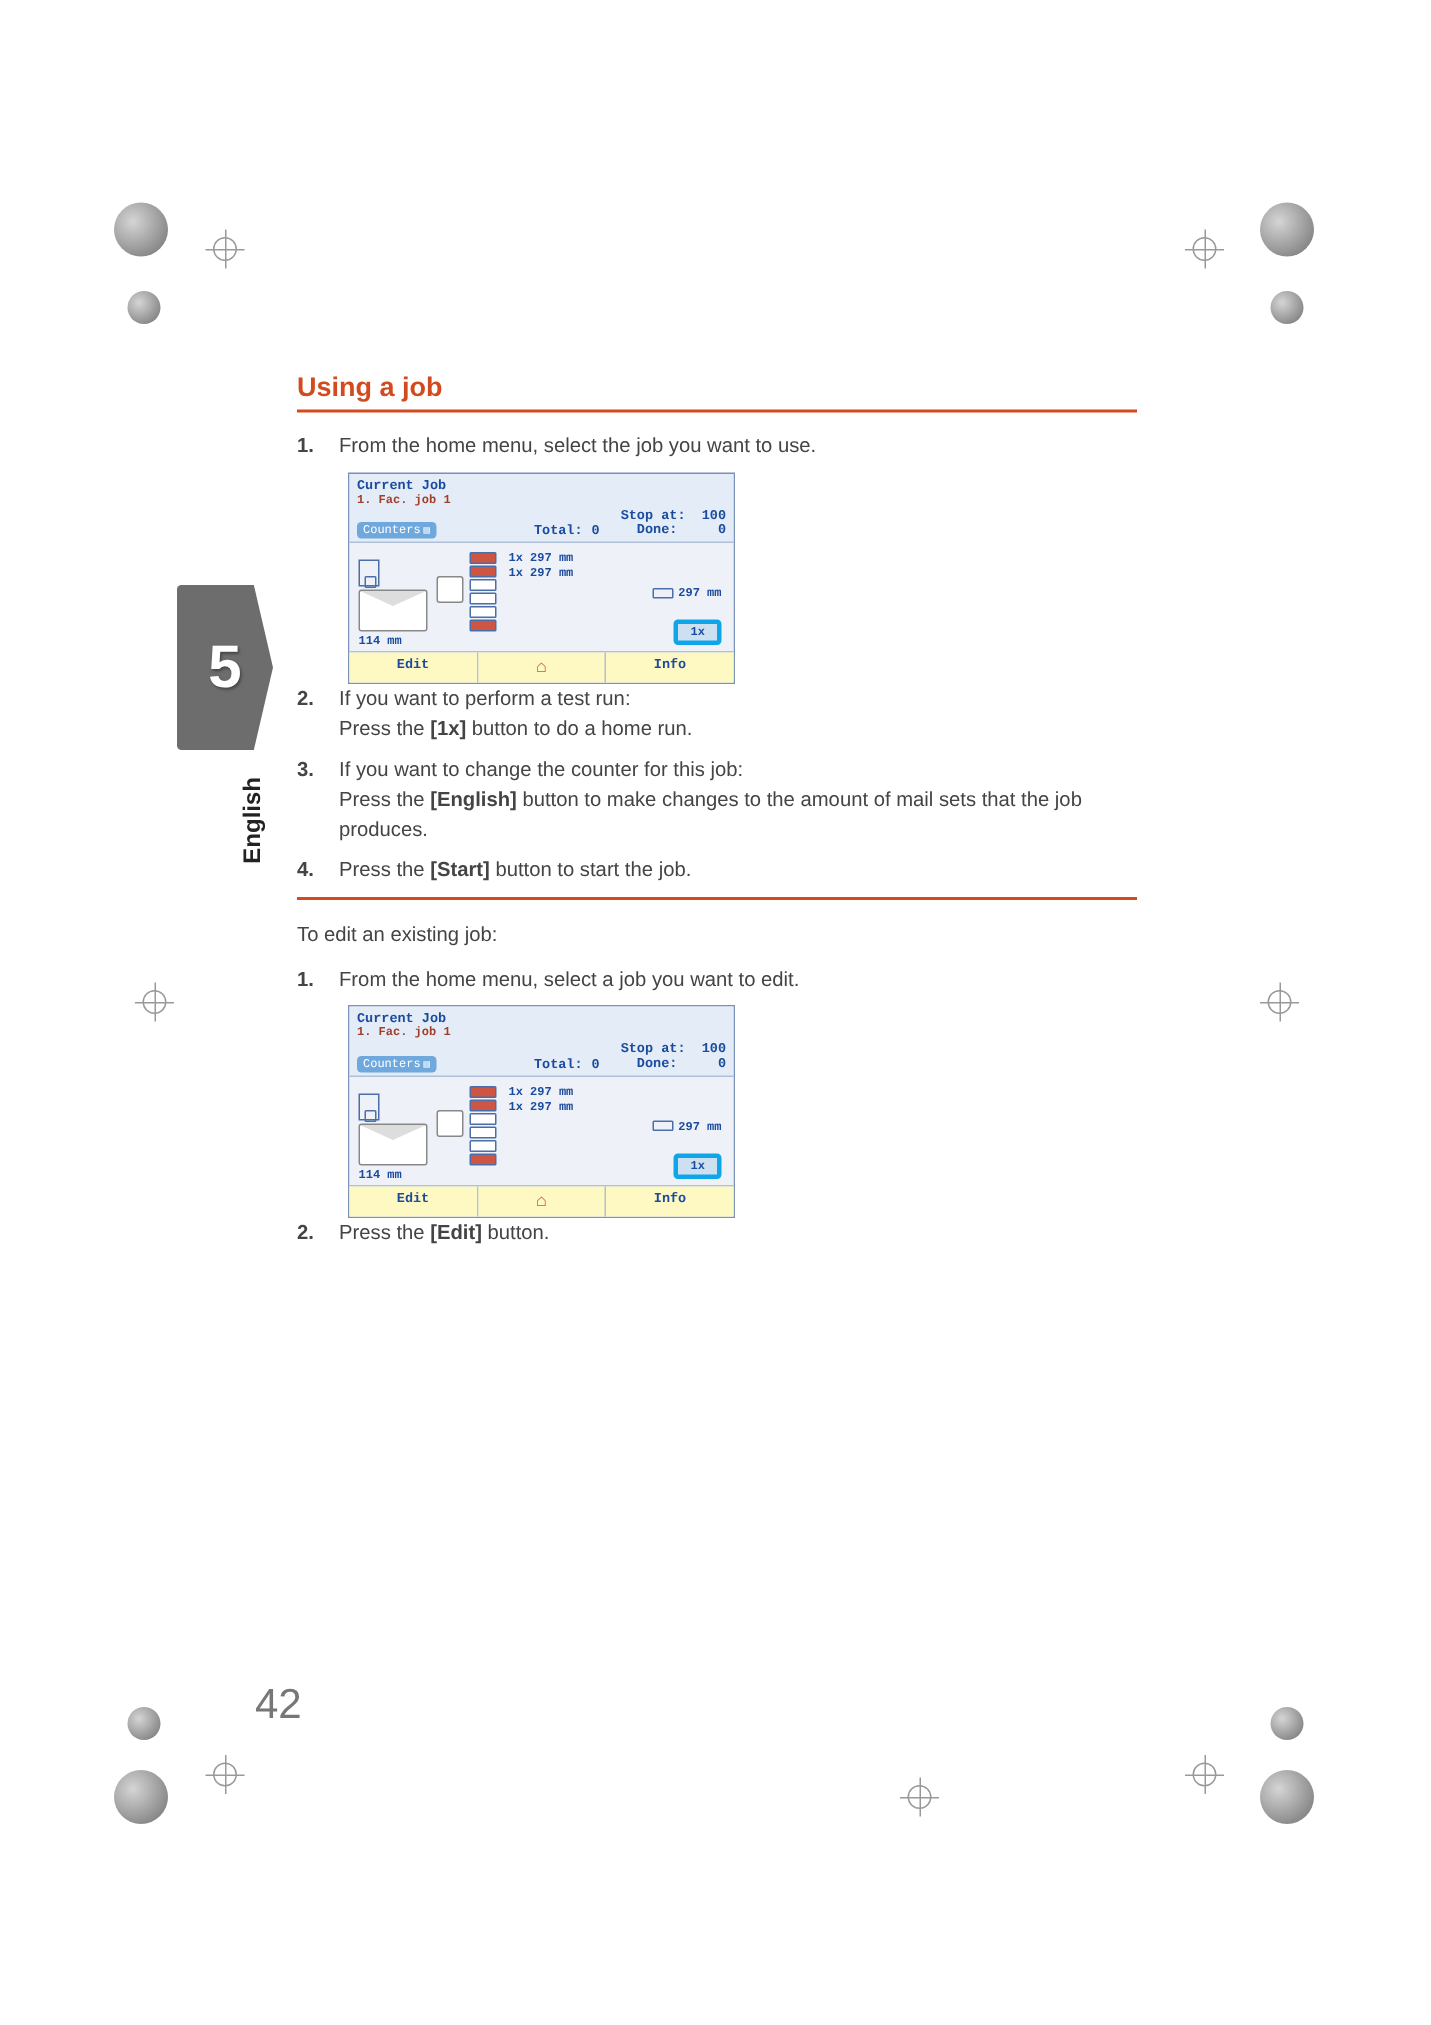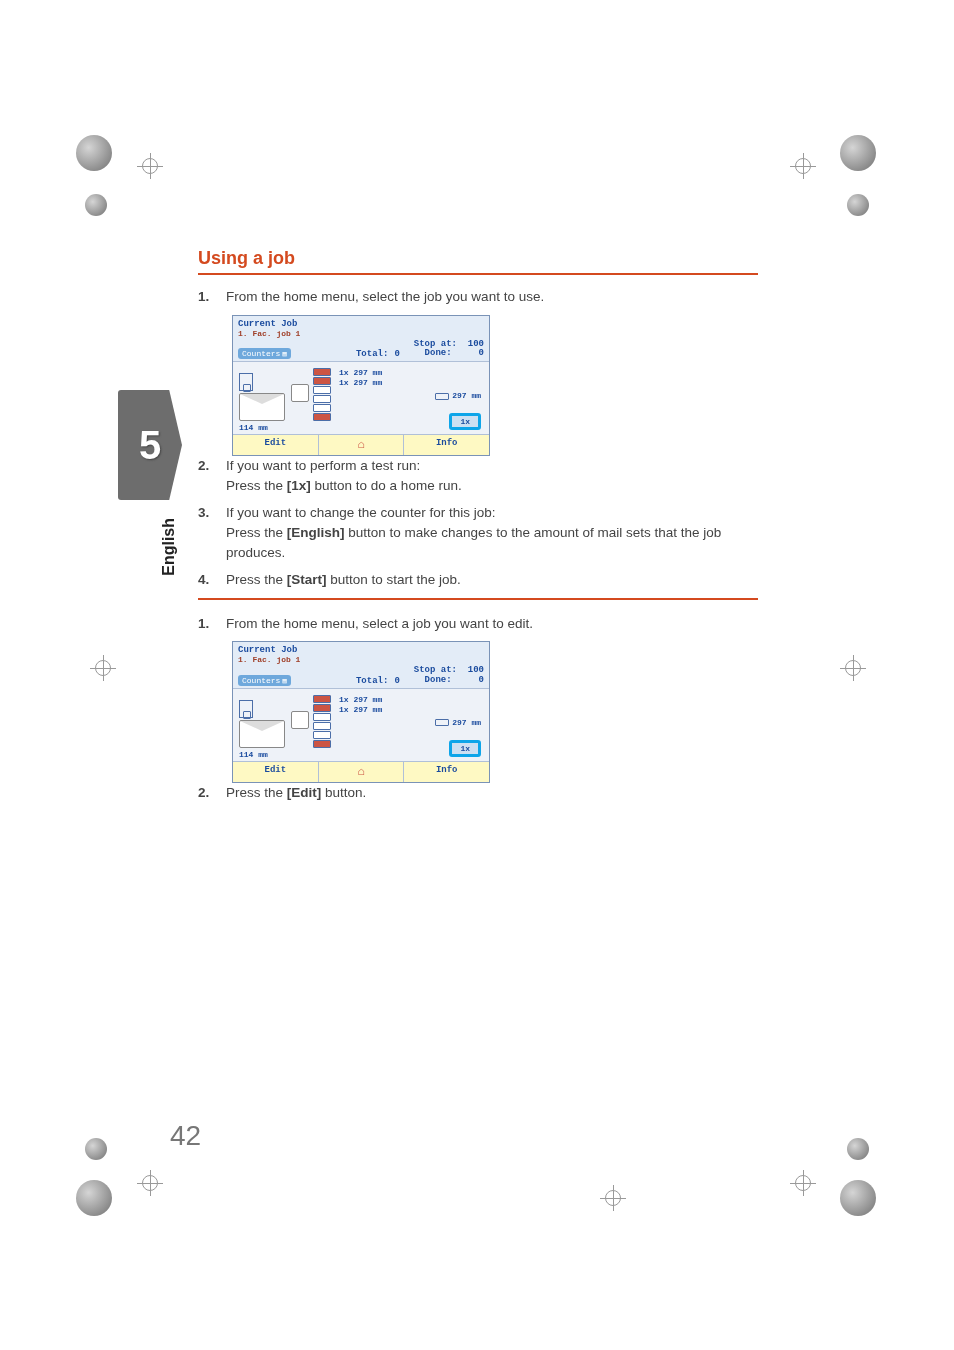--- a/index.html
+++ b/index.html
@@ -270,20 +270,21 @@
     <li>
       <span class="num">4.</span>
       <span class="step-body">
         <span>Press the </span><span class="bold">[Start]</span><span> button to start the job.</span>
       </span>
     </li>
   </ol>
 
   <hr class="hr-red">
 
+  <div class="body-text">To edit an existing job:</div>
 
   <ol class="steps">
     <li>
       <span class="num">1.</span>
       <span class="step-body">From the home menu, select a job you want to edit.</span>
     </li>
   </ol>
 
   <div class="panel" id="panel2">
     <div class="panel-top">Current Job

